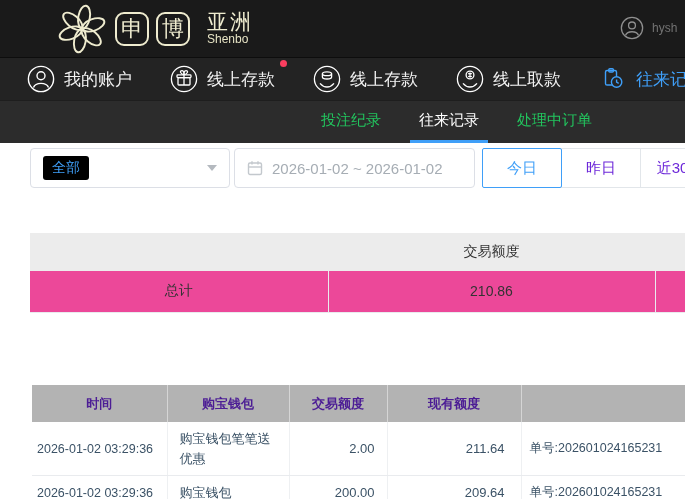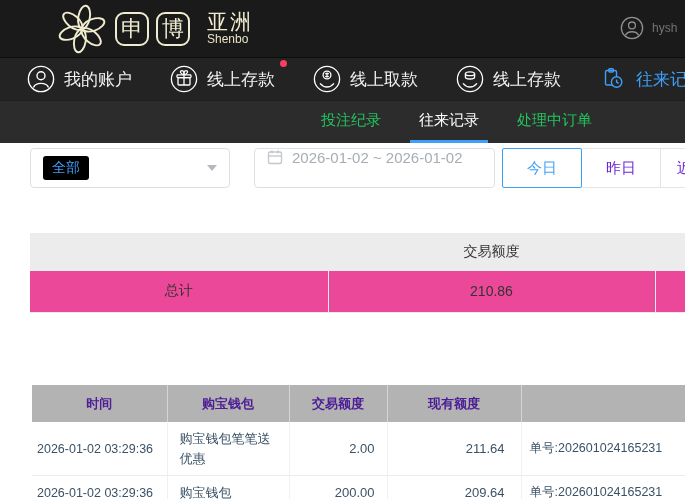--- a/index.html
+++ b/index.html
@@ -46,21 +46,21 @@
   
   .filter-row { position:absolute; top:148px; left:30px; display:flex; }
   .select-box {
     width:200px; height:40px; border:1px solid #dcdfe6; border-radius:4px; background:#fff;
     display:flex; align-items:center; justify-content:space-between; padding:0 12px; cursor:pointer;
   }
   .chip { background:#000000; color:#3f9ff8; font-size:14px; padding:3px 9px; border-radius:3px; }
   .caret { width:0; height:0; border-left:5px solid transparent; border-right:5px solid transparent; border-top:6px solid #b4b9bf; }
   .date-box {
     width:241px; height:40px; border:1px solid #dcdfe6; border-radius:4px; background:#fff;
-    display:flex; gap:9px; padding:0 12px; margin-left:24px;
+    display:flex; align-items:center; gap:9px; padding:0 12px; margin-left:4px;
     color:#a6adb4; font-size:15px; cursor:pointer; white-space:nowrap;
   }
   .quick-group { display:flex; margin-left:8px; }
   .quick-btn {
     width:80px; height:40px; border:1px solid #e2e6ea; background:#fff;
     display:flex; align-items:center; justify-content:center;
     font-size:15px; color:#6d28d9; margin-left:-1px; cursor:pointer; white-space:nowrap;
   }
   .quick-btn.active { border-color:#3f9ff8; color:#3f9ff8; position:relative; z-index:1; border-radius:2px; }
 
@@ -159,37 +159,37 @@
         <path d="M14 9.6 c-4 -0.5 -4.5 -4 -2 -4 c2 0 2 2.5 2 4 c0 -1.5 0 -4 2 -4 c2.5 0 2 3.5 -2 4 z"></path>
       </svg>
     </span>
     <span>线上存款</span>
     <span class="badge-dot"></span>
   </div>
   <div class="nav-item">
     <span>
       <svg width="28" height="28" viewBox="0 0 28 28" fill="none" stroke="#fff" stroke-width="1.3">
         <circle cx="14" cy="14" r="12.6"></circle>
+        <ellipse cx="14" cy="8.8" rx="4.6" ry="1.9"></ellipse>
+        <path d="M9.4 8.8 v3.2 c0 1.1 2 2 4.6 2 c2.6 0 4.6 -0.9 4.6 -2 v-3.2"></path>
+        <path d="M7 18.3 c2.5 2.9 5 3.7 7 3.7 c2 0 4.5 -0.8 7 -3.7"></path>
+      </svg>
+    </span>
+    <span>线上存款</span>
+  </div>
+  <div class="nav-item">
+    <span>
+      <svg width="28" height="28" viewBox="0 0 28 28" fill="none" stroke="#fff" stroke-width="1.3">
+        <circle cx="14" cy="14" r="12.6"></circle>
         <circle cx="14" cy="10" r="3.9"></circle>
         <path d="M14 7.6 v4.8 M12.2 11.2 q1.8 1 3.6 0 M12.2 8.9 q1.8 -1 3.6 0"></path>
         <path d="M7 18.3 c2.5 2.9 5 3.7 7 3.7 c2 0 4.5 -0.8 7 -3.7"></path>
       </svg>
     </span>
     <span>线上取款</span>
-  </div>
-  <div class="nav-item">
-    <span>
-      <svg width="28" height="28" viewBox="0 0 28 28" fill="none" stroke="#fff" stroke-width="1.3">
-        <circle cx="14" cy="14" r="12.6"></circle>
-        <ellipse cx="14" cy="8.8" rx="4.6" ry="1.9"></ellipse>
-        <path d="M9.4 8.8 v3.2 c0 1.1 2 2 4.6 2 c2.6 0 4.6 -0.9 4.6 -2 v-3.2"></path>
-        <path d="M7 18.3 c2.5 2.9 5 3.7 7 3.7 c2 0 4.5 -0.8 7 -3.7"></path>
-      </svg>
-    </span>
-    <span>线上存款</span>
   </div>
   <div class="nav-item active">
     <span>
       <svg width="28" height="28" viewBox="0 0 28 28" fill="none" stroke="#3f9ff8" stroke-width="1.4">
         <rect x="6.5" y="5.5" width="11" height="14.5" rx="1.6"></rect>
         <rect x="9.8" y="3.8" width="4.6" height="3.2" rx="1"></rect>
         <circle cx="17.6" cy="17" r="5.2" fill="#232323"></circle>
         <path d="M17.6 14.4 v2.8 l2.1 1.1"></path>
       </svg>
     </span>

